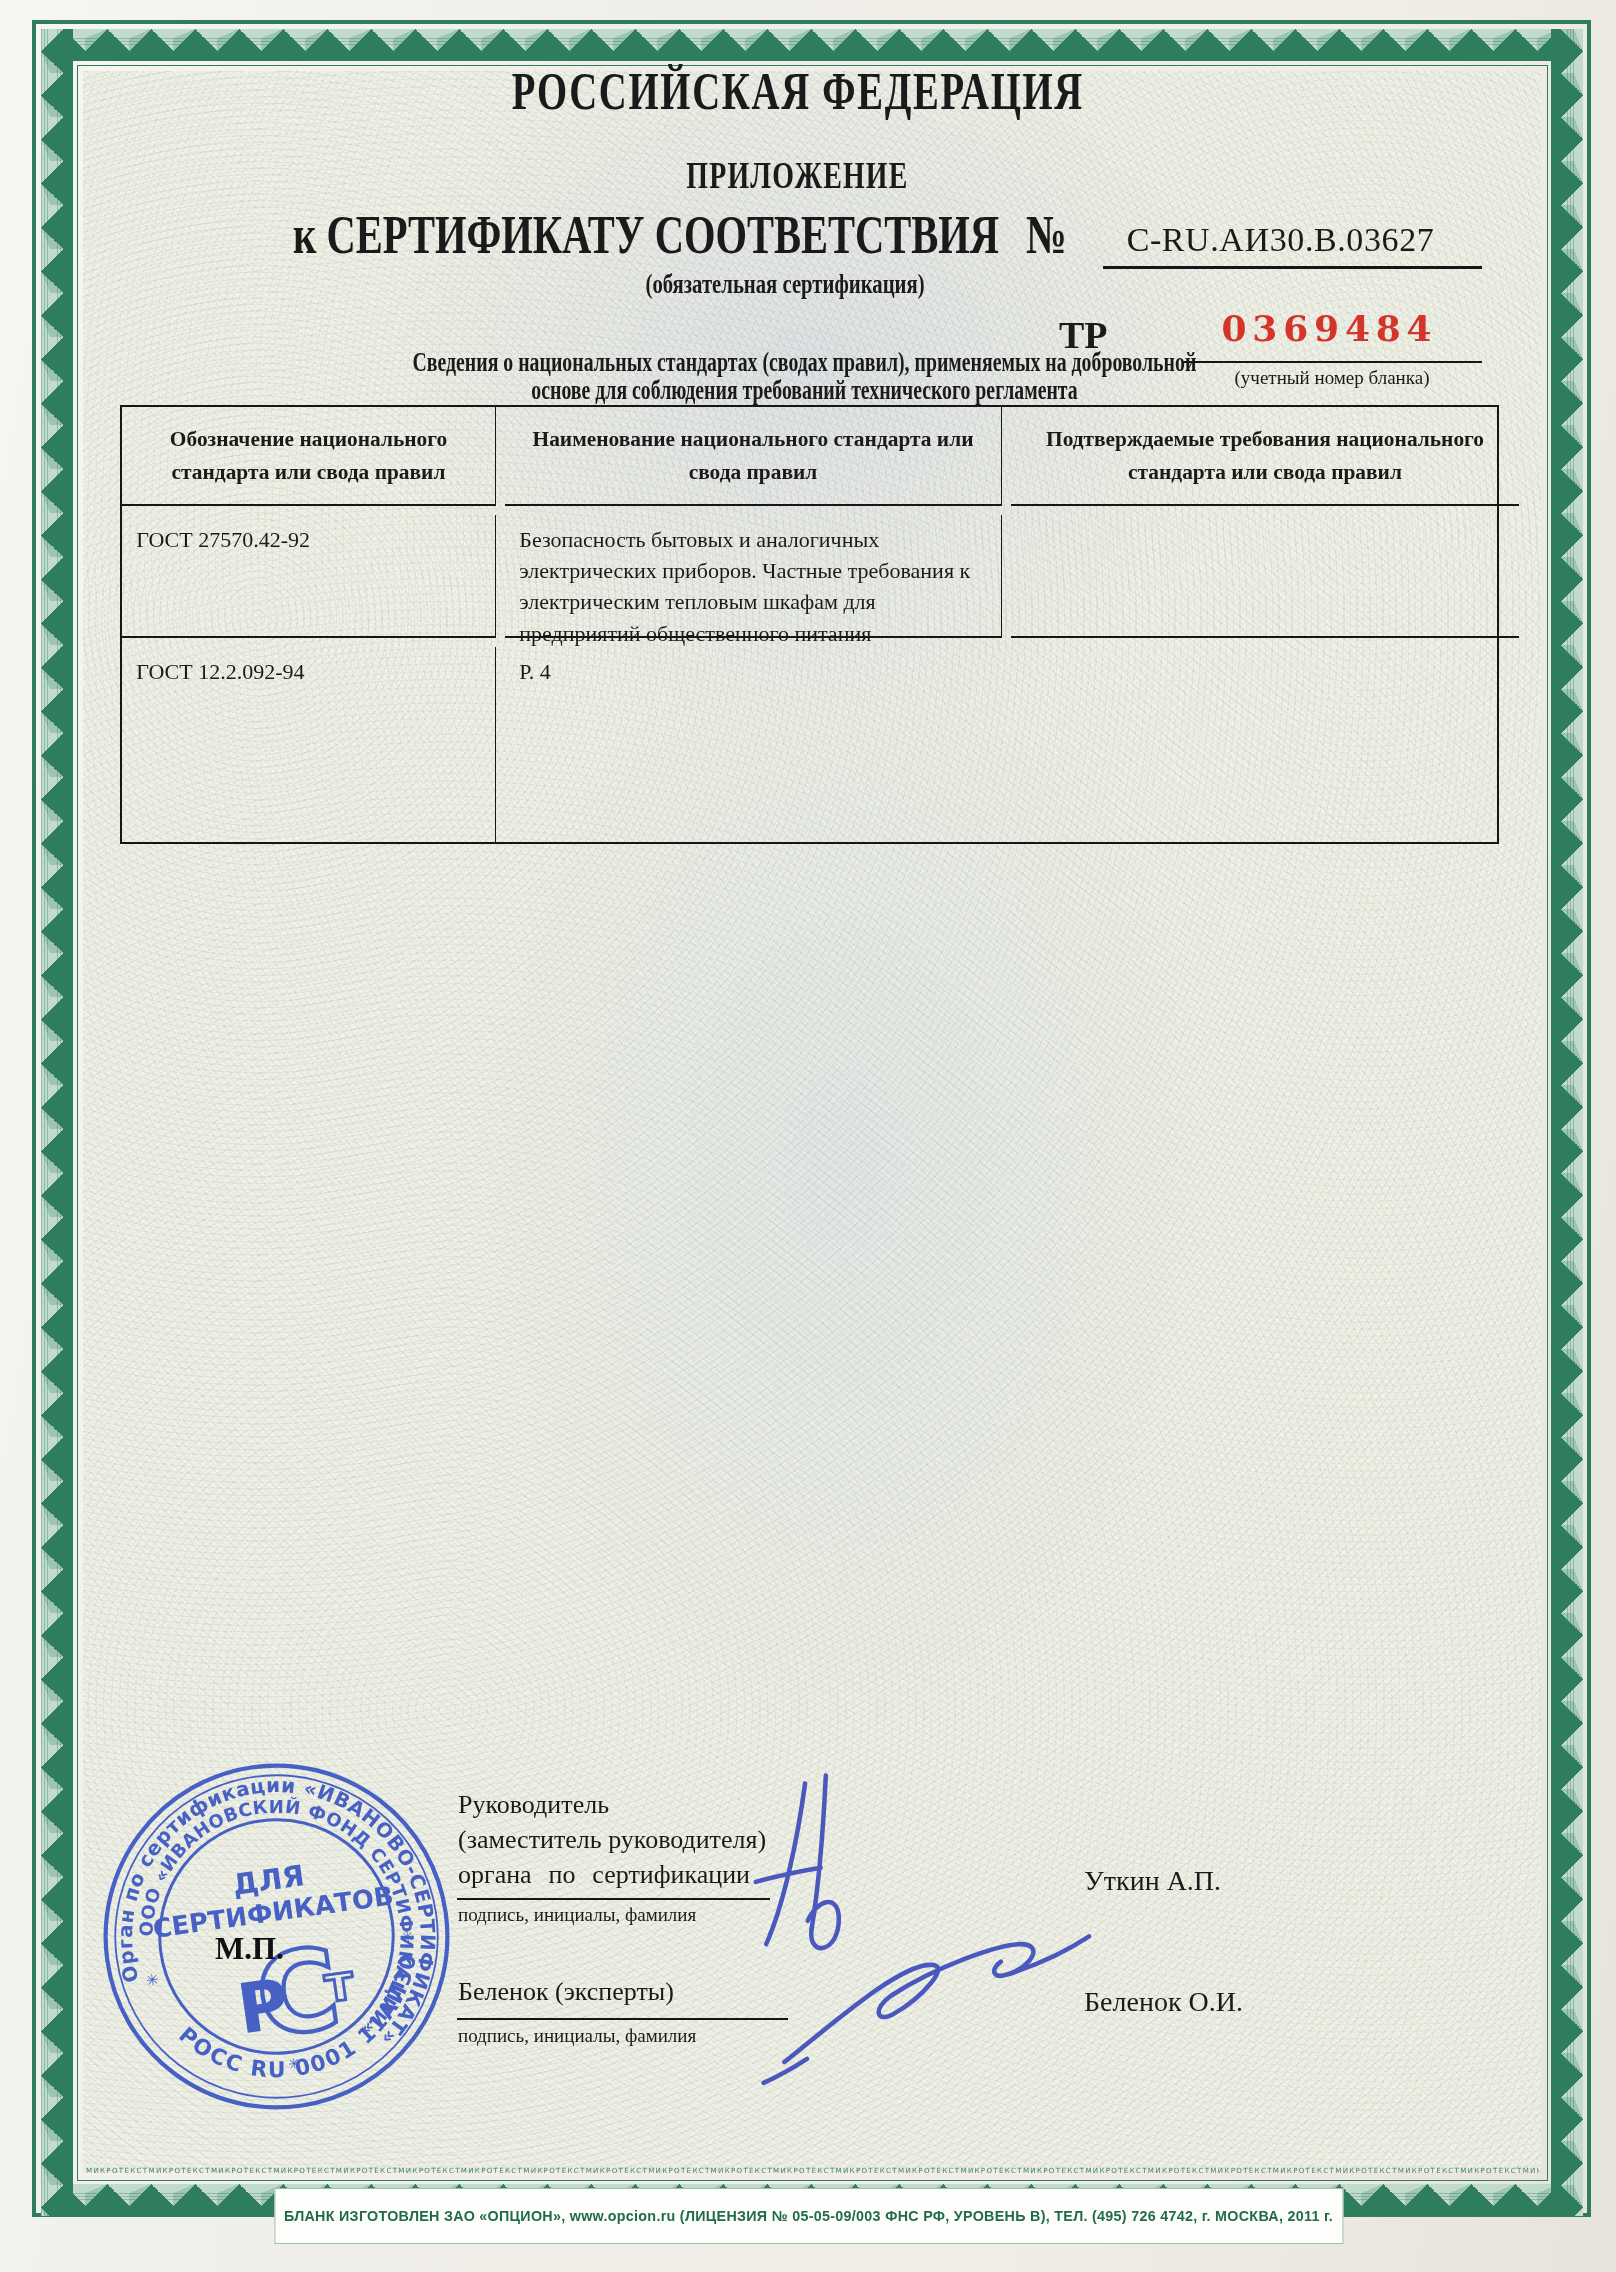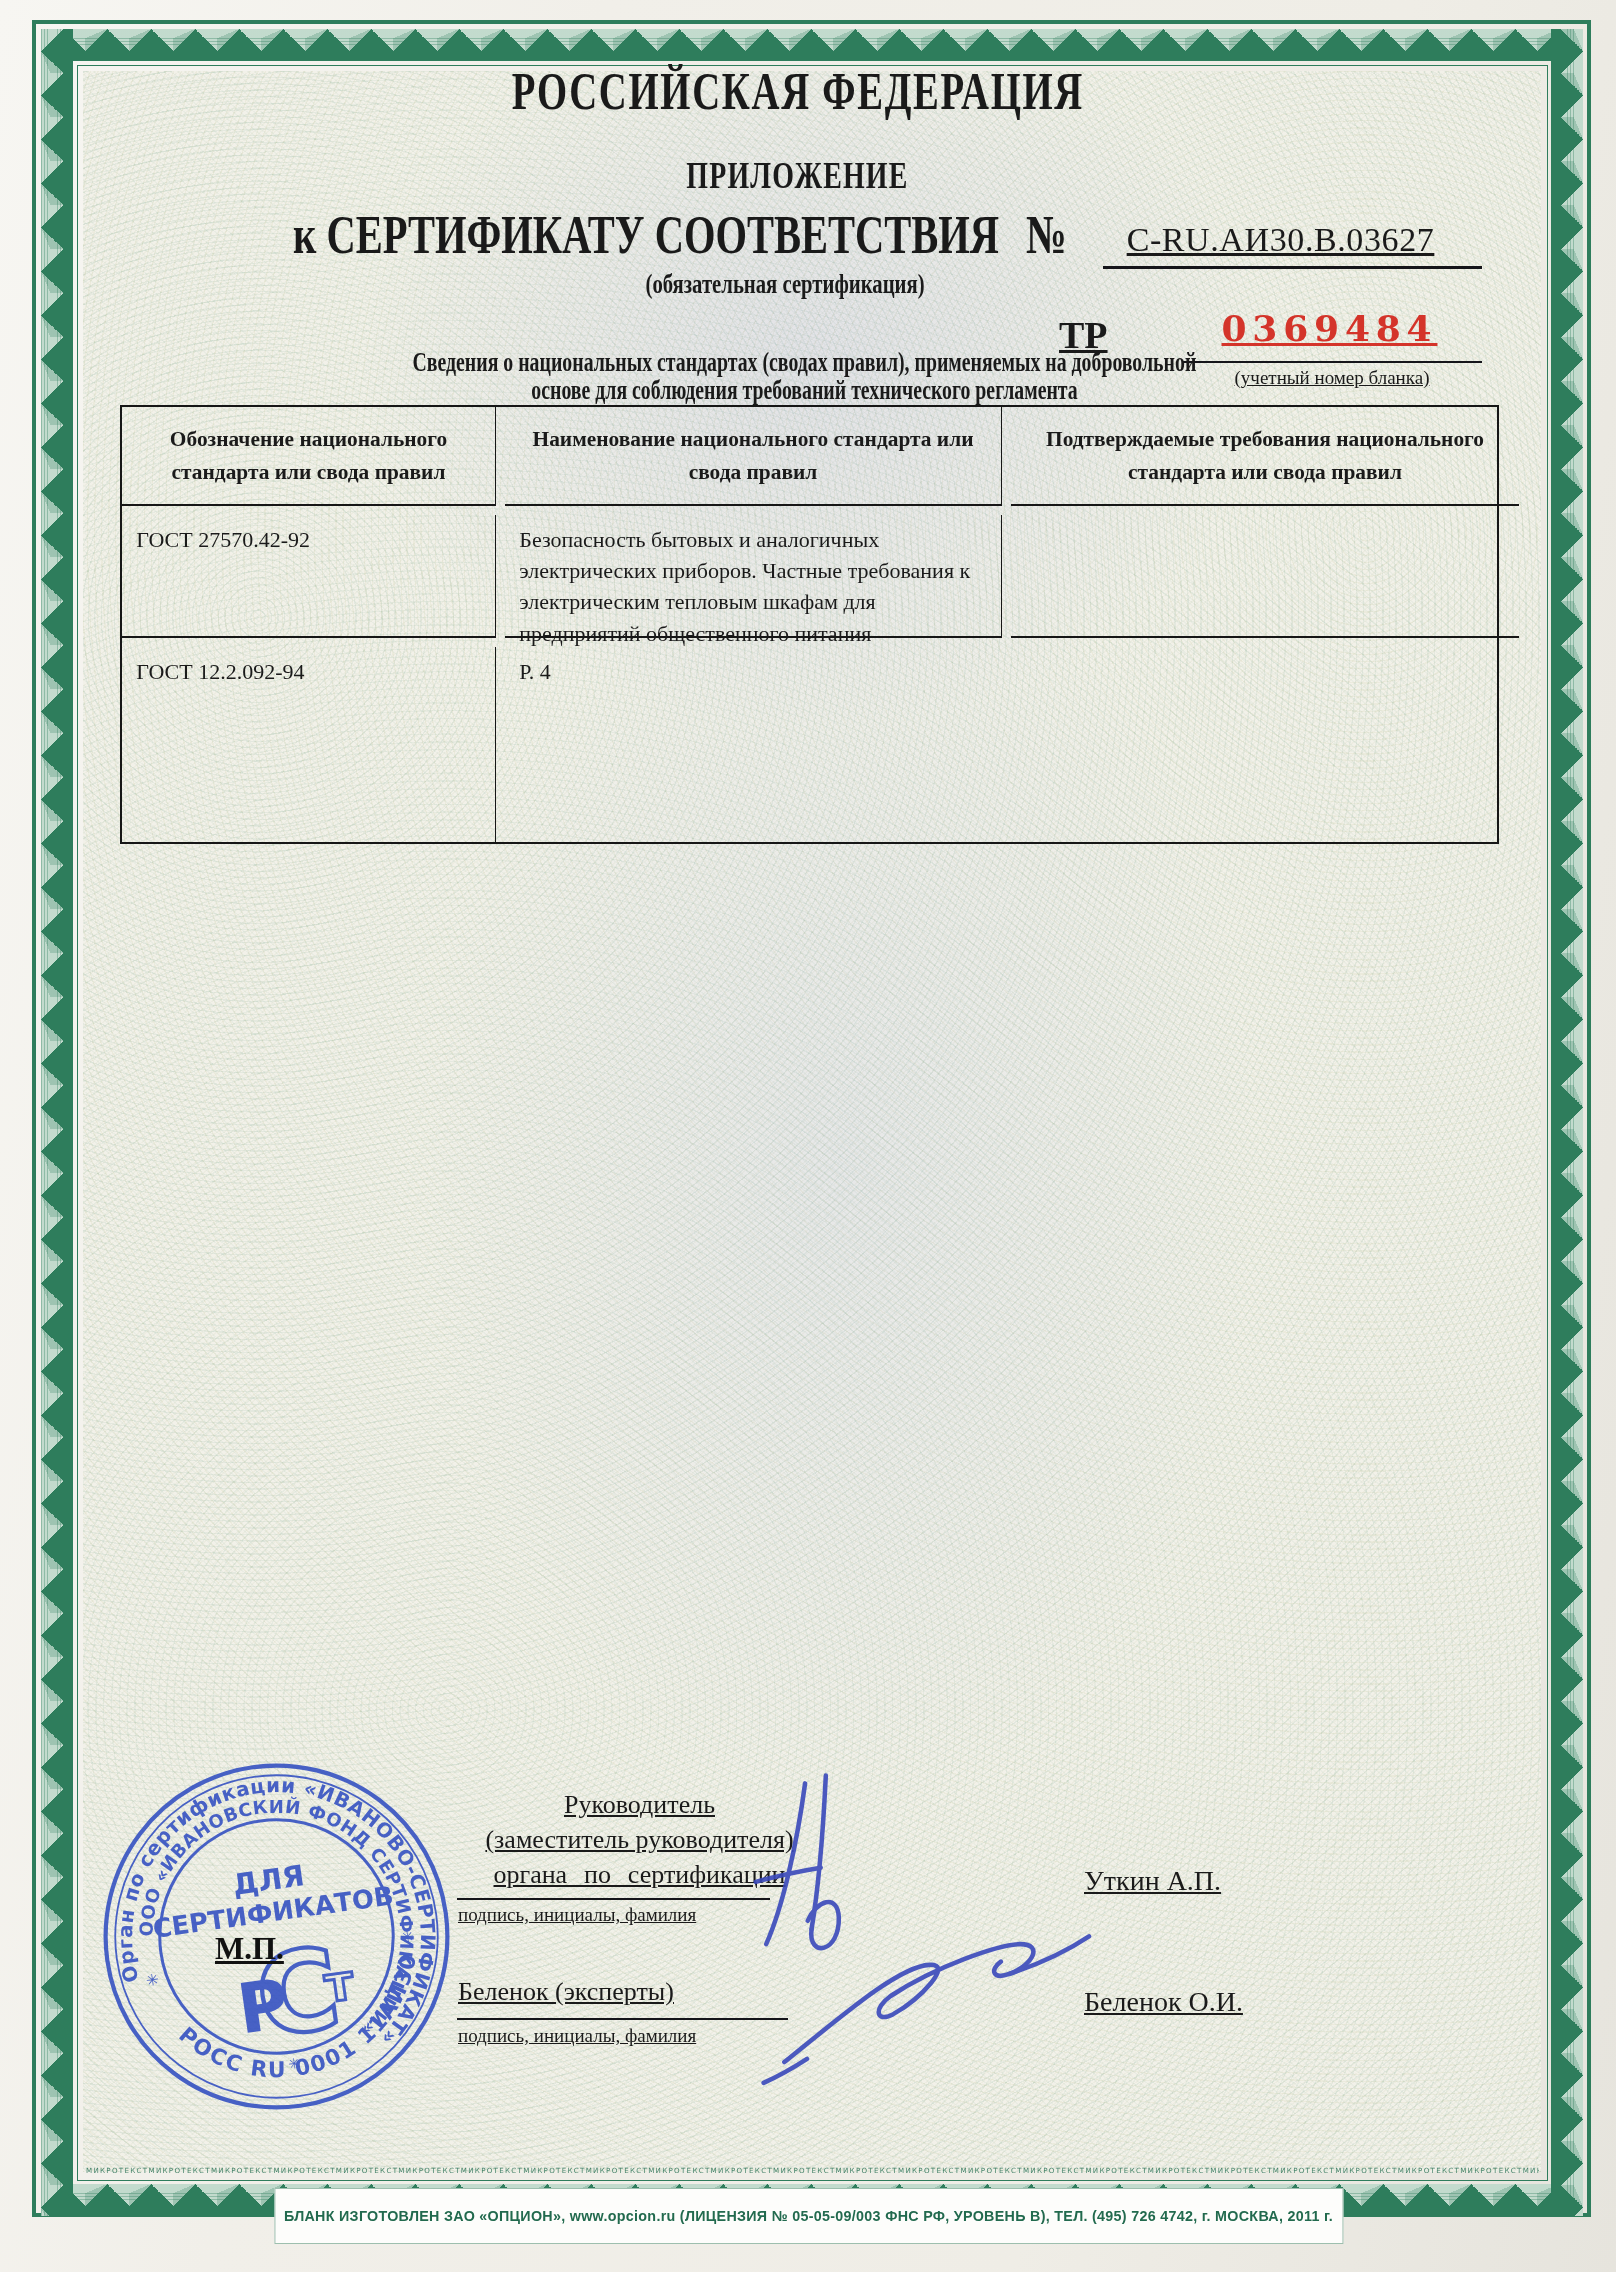--- a/index.html
+++ b/index.html
@@ -55,21 +55,21 @@
     background-image:
       radial-gradient(ellipse 649px 519px at 50% 14%, rgba(125,135,215,.14), transparent 70%),
       radial-gradient(ellipse 584px 908px at 52% 52%, rgba(125,145,220,.10), transparent 72%),
       repeating-radial-gradient(circle at 12% 26%, rgba(80,140,110,.085) 0 1.3px, transparent 1.3px 6.5px),
       repeating-radial-gradient(circle at 88% 22%, rgba(160,165,90,.085) 0 1.3px, transparent 1.3px 7.1px),
       repeating-radial-gradient(circle at 25% 78%, rgba(90,150,115,.075) 0 1.3px, transparent 1.3px 7.8px),
       repeating-linear-gradient(40deg, rgba(100,160,130,.06) 0 1.3px, transparent 1.3px 4.5px),
       repeating-linear-gradient(-40deg, rgba(150,160,100,.06) 0 1.3px, transparent 1.3px 4.5px);
   }
   
-  .abs { position: absolute; text-decoration: underline; }
+  .abs { position: absolute; }
   .center { text-align: center; }
   .tall { display: inline-block; transform: scale(0.9, 1.22); transform-origin: center; }
   .tall-left { display: inline-block; transform: scale(0.9, 1.22); transform-origin: left center; }
   .country-header { left: 0; top: 67px; width: 1595px; font-size: 43px; font-weight: bold; letter-spacing: 1.9px; }
   .doc-title { left: 0; top: 158px; width: 1595px; font-size: 31px; font-weight: bold; letter-spacing: 1.3px; }
   .cert-line { left: 293px; top: 209px; font-size: 45px; font-weight: bold; white-space: nowrap; }
   .cert-line .numsign { margin-left: 30px; }
   .cert-number { left: 1125px; top: 221px; width: 311px; text-align: center; font-size: 34px; letter-spacing: 0.6px; white-space: nowrap; }
   .cert-number-underline { left: 1103px; top: 266px; width: 379px; height: 2.6px; background: #15151a; }
   .mandatory-subtitle { left: 0; top: 271px; width: 1570px; font-size: 23px; font-weight: bold; }
@@ -98,21 +98,21 @@
   }
   .cell.last-col { border-right: none; }
   .cell.last-row { border-bottom: none; }
   .cell.head {
     font-weight: bold; text-align: center; font-size: 21.4px; line-height: 1.5;
     display: flex; align-items: center; justify-content: center;
     padding: 5.2px 19.5px;
   }
   
   .sig-label { font-size: 26px; line-height: 1.35; }
-  .head-label { left: 458px; top: 1787px; width: 363px; text-align: center; }
+  .head-label { left: 458px; top: 1787px; width: 363px; }
   .head-label .spread { word-spacing: 10.4px; }
   .sig-line-1 { left: 457px; top: 1898px; width: 313px; height: 1.9px; background: #15151a; }
   .sig-caption-1 { left: 458px; top: 1904px; font-size: 19px; }
   .head-name { left: 1084px; top: 1865px; font-size: 28px; }
   .expert-label { left: 458px; top: 1977px; font-size: 26px; }
   .sig-line-2 { left: 457px; top: 2018px; width: 331px; height: 1.9px; background: #15151a; }
   .sig-caption-2 { left: 458px; top: 2025px; font-size: 19px; }
   .expert-name { left: 1084px; top: 1986px; font-size: 28px; }
   .mp-mark { left: 215px; top: 1931px; font-size: 31px; font-weight: bold; color: #111; z-index: 6; }
   

